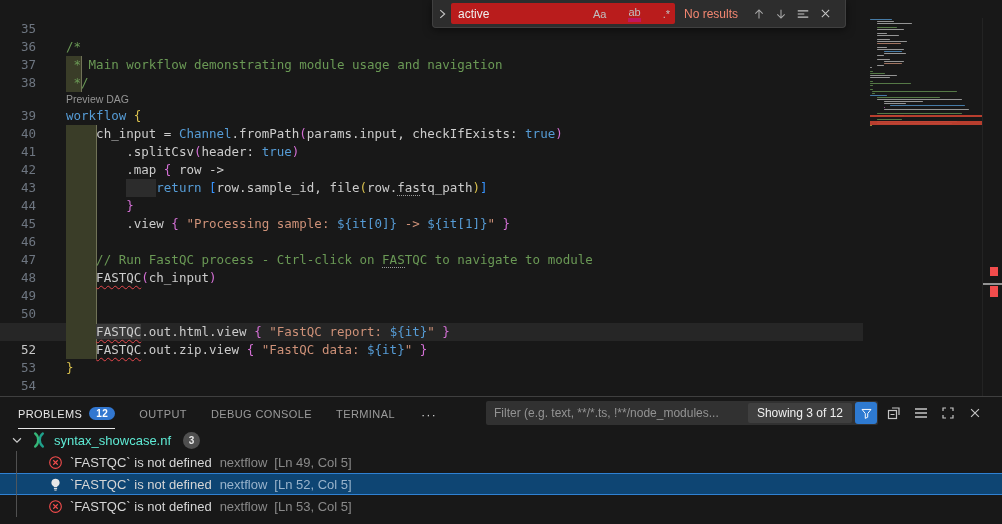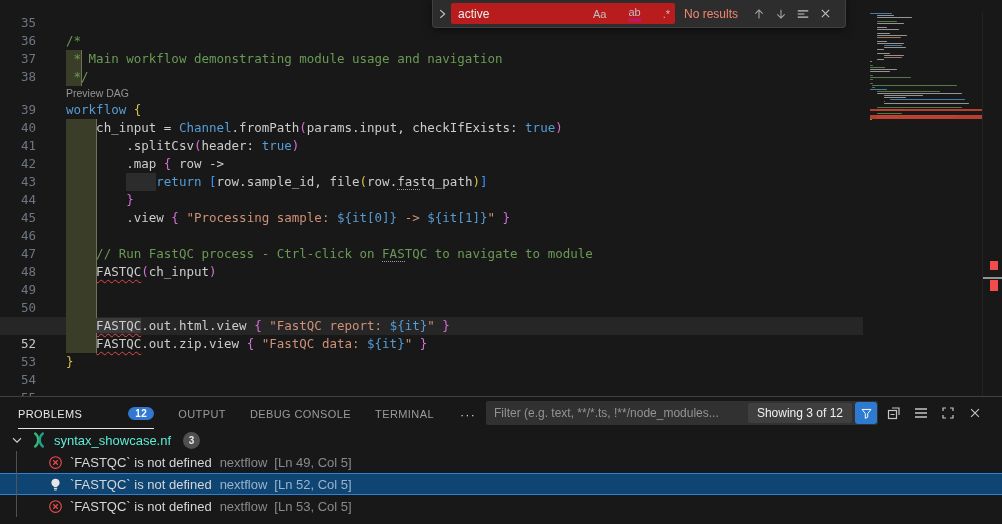--- a/index.html
+++ b/index.html
@@ -1,20 +1,20 @@
 <!DOCTYPE html>
 <html><head>
 <meta charset="utf-8">
 <style>
   html,body{margin:0;padding:0;}
   body{width:1002px;height:524px;background:#181818;overflow:hidden;position:relative;
        font-family:"Liberation Sans",sans-serif;color:#ccc;}
 
   
-  #editor{position:absolute;left:0;top:12px;width:1002px;height:395px;}
+  #editor{position:absolute;left:0;top:18px;width:1002px;height:395px;}
   #gutter{position:absolute;left:0;top:0;width:66px;padding-top:2px;box-sizing:border-box;}
   .gutter-line{height:18px;line-height:18px;text-align:right;padding-right:30px;
     font:12.5px/18px "DejaVu Sans Mono",monospace;color:#6e7681;}
   .gutter-line.active{color:#c8c8c8;}
   .gutter-lens{height:15px;}
   #code{position:absolute;left:66px;top:0;width:797px;padding-top:2px;}
   .code-line{height:18px;position:relative;white-space:pre;
     font:12.5px/18px "DejaVu Sans Mono",monospace;color:#ccc;}
   .code-line.current::before{content:"";position:absolute;left:-66px;right:0;top:0;bottom:0;
     background:#262626;z-index:0;}
@@ -52,21 +52,21 @@
   .find-opt.word{border-bottom:4px solid #be185d;}
   .find-results{color:#f48771;font-size:12px;margin:0 10px 0 9px;white-space:nowrap;}
   .find-btn{width:22px;display:flex;justify-content:center;align-items:center;cursor:pointer;}
 
   
   #panel{position:absolute;left:0;top:396px;width:1002px;height:128px;background:#181818;
     border-top:1px solid #3f3f3f;box-sizing:content-box;}
   #panel-header{position:relative;height:32px;display:flex;align-items:center;}
   #tabs{display:flex;gap:24px;margin-left:18px;}
   .tab{font-size:11px;letter-spacing:.4px;color:#9b9b9b;padding:9px 0 7px;cursor:pointer;
-    display:flex;align-items:center;gap:39px;}
+    display:flex;align-items:center;}
   .tab.active{color:#e7e7e7;border-bottom:1px solid #e7e7e7;}
   .tab-badge{background:#3277d0;color:#fff;border-radius:10px;font-size:10px;
     padding:1px 7px;margin-left:7px;font-weight:bold;}
   .tab-more{color:#cfcfcf;font-size:13px;margin-left:2px;cursor:pointer;letter-spacing:1px;}
   #filter{position:absolute;left:486px;top:4px;width:392px;height:24px;background:#313131;
     border-radius:2px;display:flex;align-items:center;}
   #filter input{flex:1;background:transparent;border:none;outline:none;color:#bbb;
     font-size:12px;padding:0 22px 0 8px;min-width:0;}
   #filter input::placeholder{color:#939393;}
   .showing-chip{background:#3f3f3f;color:#f0f0f0;font-size:12px;padding:3px 9px;

